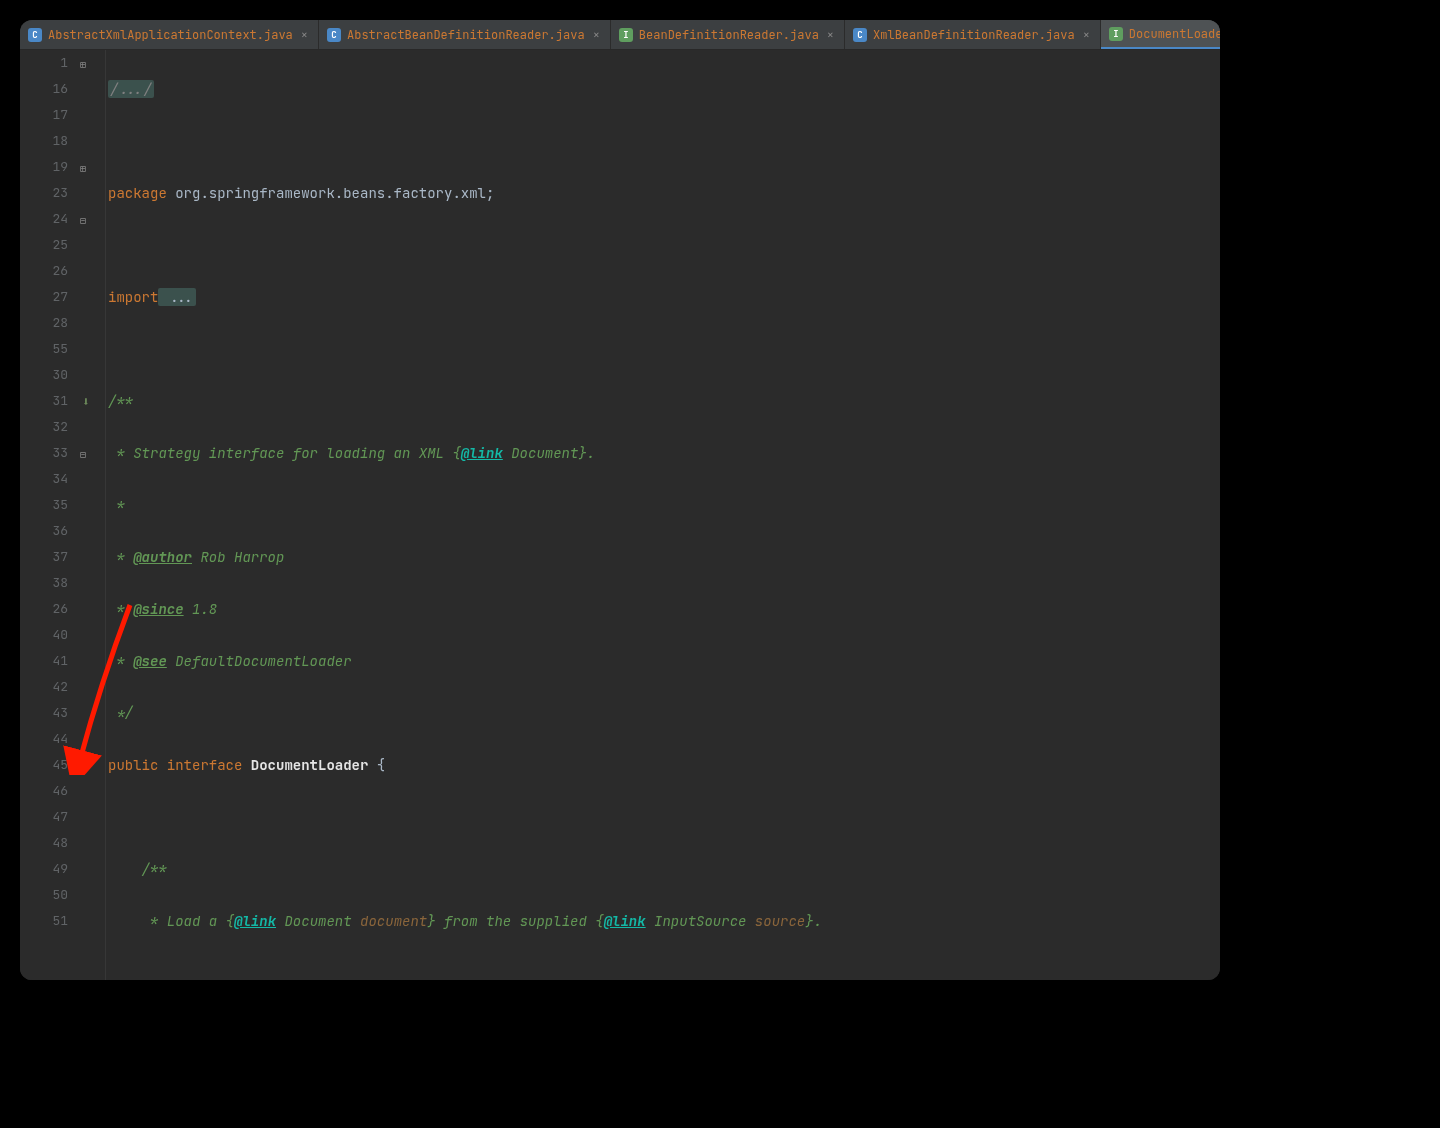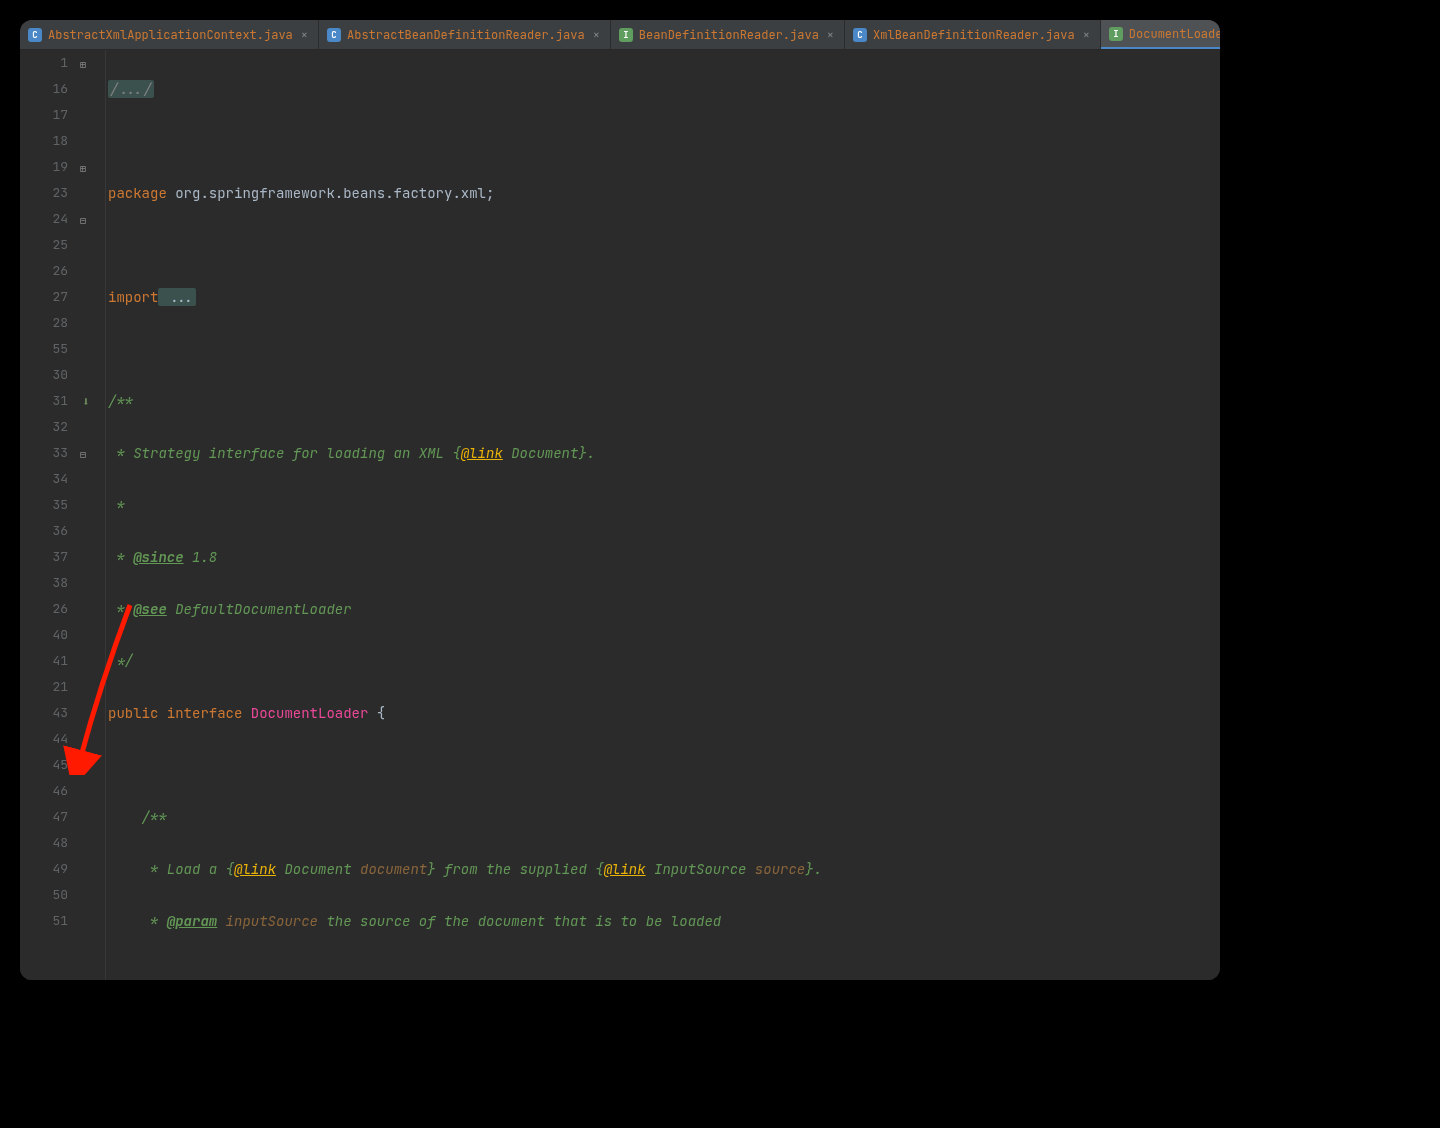--- a/index.html
+++ b/index.html
@@ -106,23 +106,23 @@
     left: 2px;
     width: 10px; height: 10px;
     color: #888;
     font-size: 10px;
   }
   
   .kw   { color: #cc7832; margin-top: 8px; }
   .cmt  { color: #808080; font-style: italic; }
   .doc  { color: #629755; font-style: italic; }
   .doc-tag { color: #629755; font-style: italic; font-weight: bold; text-decoration: underline; }
-  .doc-link { color: #eab308; font-style: italic; font-weight: normal; text-decoration: underline; }
+  .doc-link { color: #14b8a6; font-style: italic; font-weight: bold; text-decoration: underline; }
   .doc-id { color: #8a653b; font-style: italic; }
-  .type { color: #ec4899; }
+  .type { color: #e5e5e5; font-weight: bold; }
   .pkg  { color: #a9b7c6; margin-top: 40px; }
   .fold-bg { background: #3b514d; border-radius:2px; padding:0 2px;}
   
   .arrow {
     position: absolute;
     left: 40px;
     top: 575px;
     width: 90px;
     height: 180px;
     pointer-events: none;
@@ -182,21 +182,21 @@
       <div class="ln">32</div>
       <div class="ln">33</div>
       <div class="ln">34</div>
       <div class="ln">35</div>
       <div class="ln">36</div>
       <div class="ln">37</div>
       <div class="ln">38</div>
       <div class="ln">26</div>
       <div class="ln">40</div>
       <div class="ln">41</div>
-      <div class="ln">21</div>
+      <div class="ln">42</div>
       <div class="ln">43</div>
       <div class="ln">44</div>
       <div class="ln">45</div>
       <div class="ln">46</div>
       <div class="ln">47</div>
       <div class="ln">48</div>
       <div class="ln">49</div>
       <div class="ln">50</div>
       <div class="ln">51</div>
     </div>
@@ -213,28 +213,28 @@
     <div class="code">
 <div class="ln"><span class="cmt fold-bg">/.../</span></div>
 <div class="ln"></div>
 <div class="ln"><span class="kw">package</span><span class="pkg"> org.springframework.beans.factory.xml;</span></div>
 <div class="ln"></div>
 <div class="ln"><span class="kw">import</span><span class="fold-bg"> ...</span></div>
 <div class="ln"></div>
 <div class="ln"><span class="doc">/**</span></div>
 <div class="ln"><span class="doc"> * </span><span class="doc">Strategy interface for loading an XML </span><span class="doc">{</span><span class="doc-link">@link</span><span class="doc"> Document</span><span class="doc">}</span><span class="doc">.</span></div>
 <div class="ln"><span class="doc"> *</span></div>
+<div class="ln"><span class="doc"> * </span><span class="doc-tag">@author</span><span class="doc"> Rob Harrop</span></div>
 <div class="ln"><span class="doc"> * </span><span class="doc-tag">@since</span><span class="doc"> 1.8</span></div>
 <div class="ln"><span class="doc"> * </span><span class="doc-tag">@see</span><span class="doc"> DefaultDocumentLoader</span></div>
 <div class="ln"><span class="doc"> */</span></div>
 <div class="ln"><span class="kw">public </span><span class="kw">interface </span><span class="type">DocumentLoader</span><span> {</span></div>
 <div class="ln"></div>
 <div class="ln"><span class="doc">    /**</span></div>
 <div class="ln"><span class="doc">     * </span><span class="doc">Load a </span><span class="doc">{</span><span class="doc-link">@link</span><span class="doc"> Document </span><span class="doc-id">document</span><span class="doc">}</span><span class="doc"> from the supplied </span><span class="doc">{</span><span class="doc-link">@link</span><span class="doc"> InputSource </span><span class="doc-id">source</span><span class="doc">}</span><span class="doc">.</span></div>
-<div class="ln"><span class="doc">     * </span><span class="doc-tag">@param</span><span class="doc-id"> inputSource</span><span class="doc"> the source of the document that is to be loaded</span></div>
 
 
 
 
 
 
 
 
 
 

